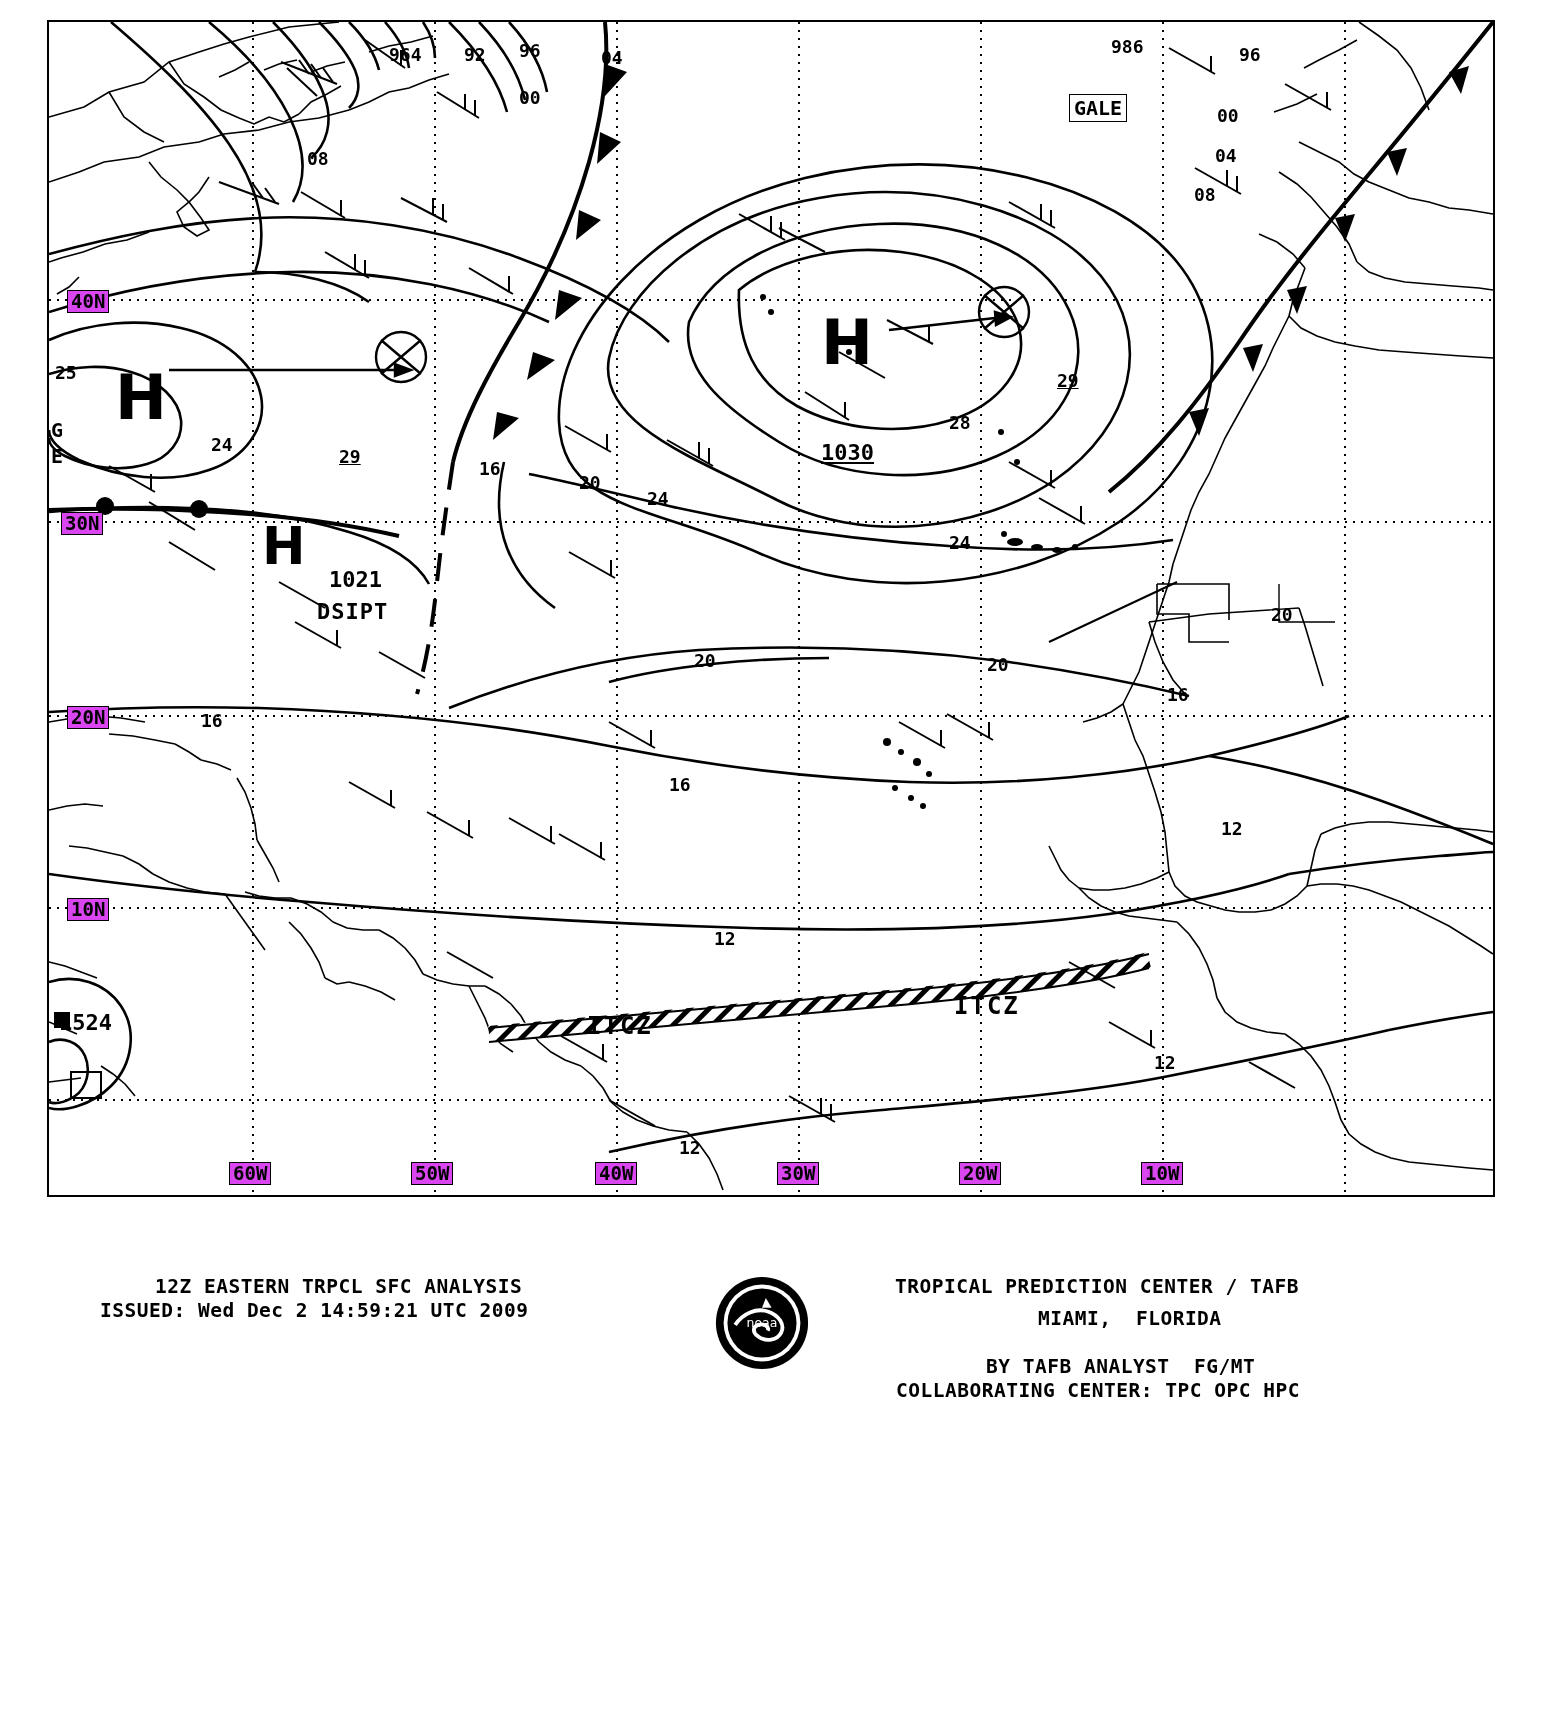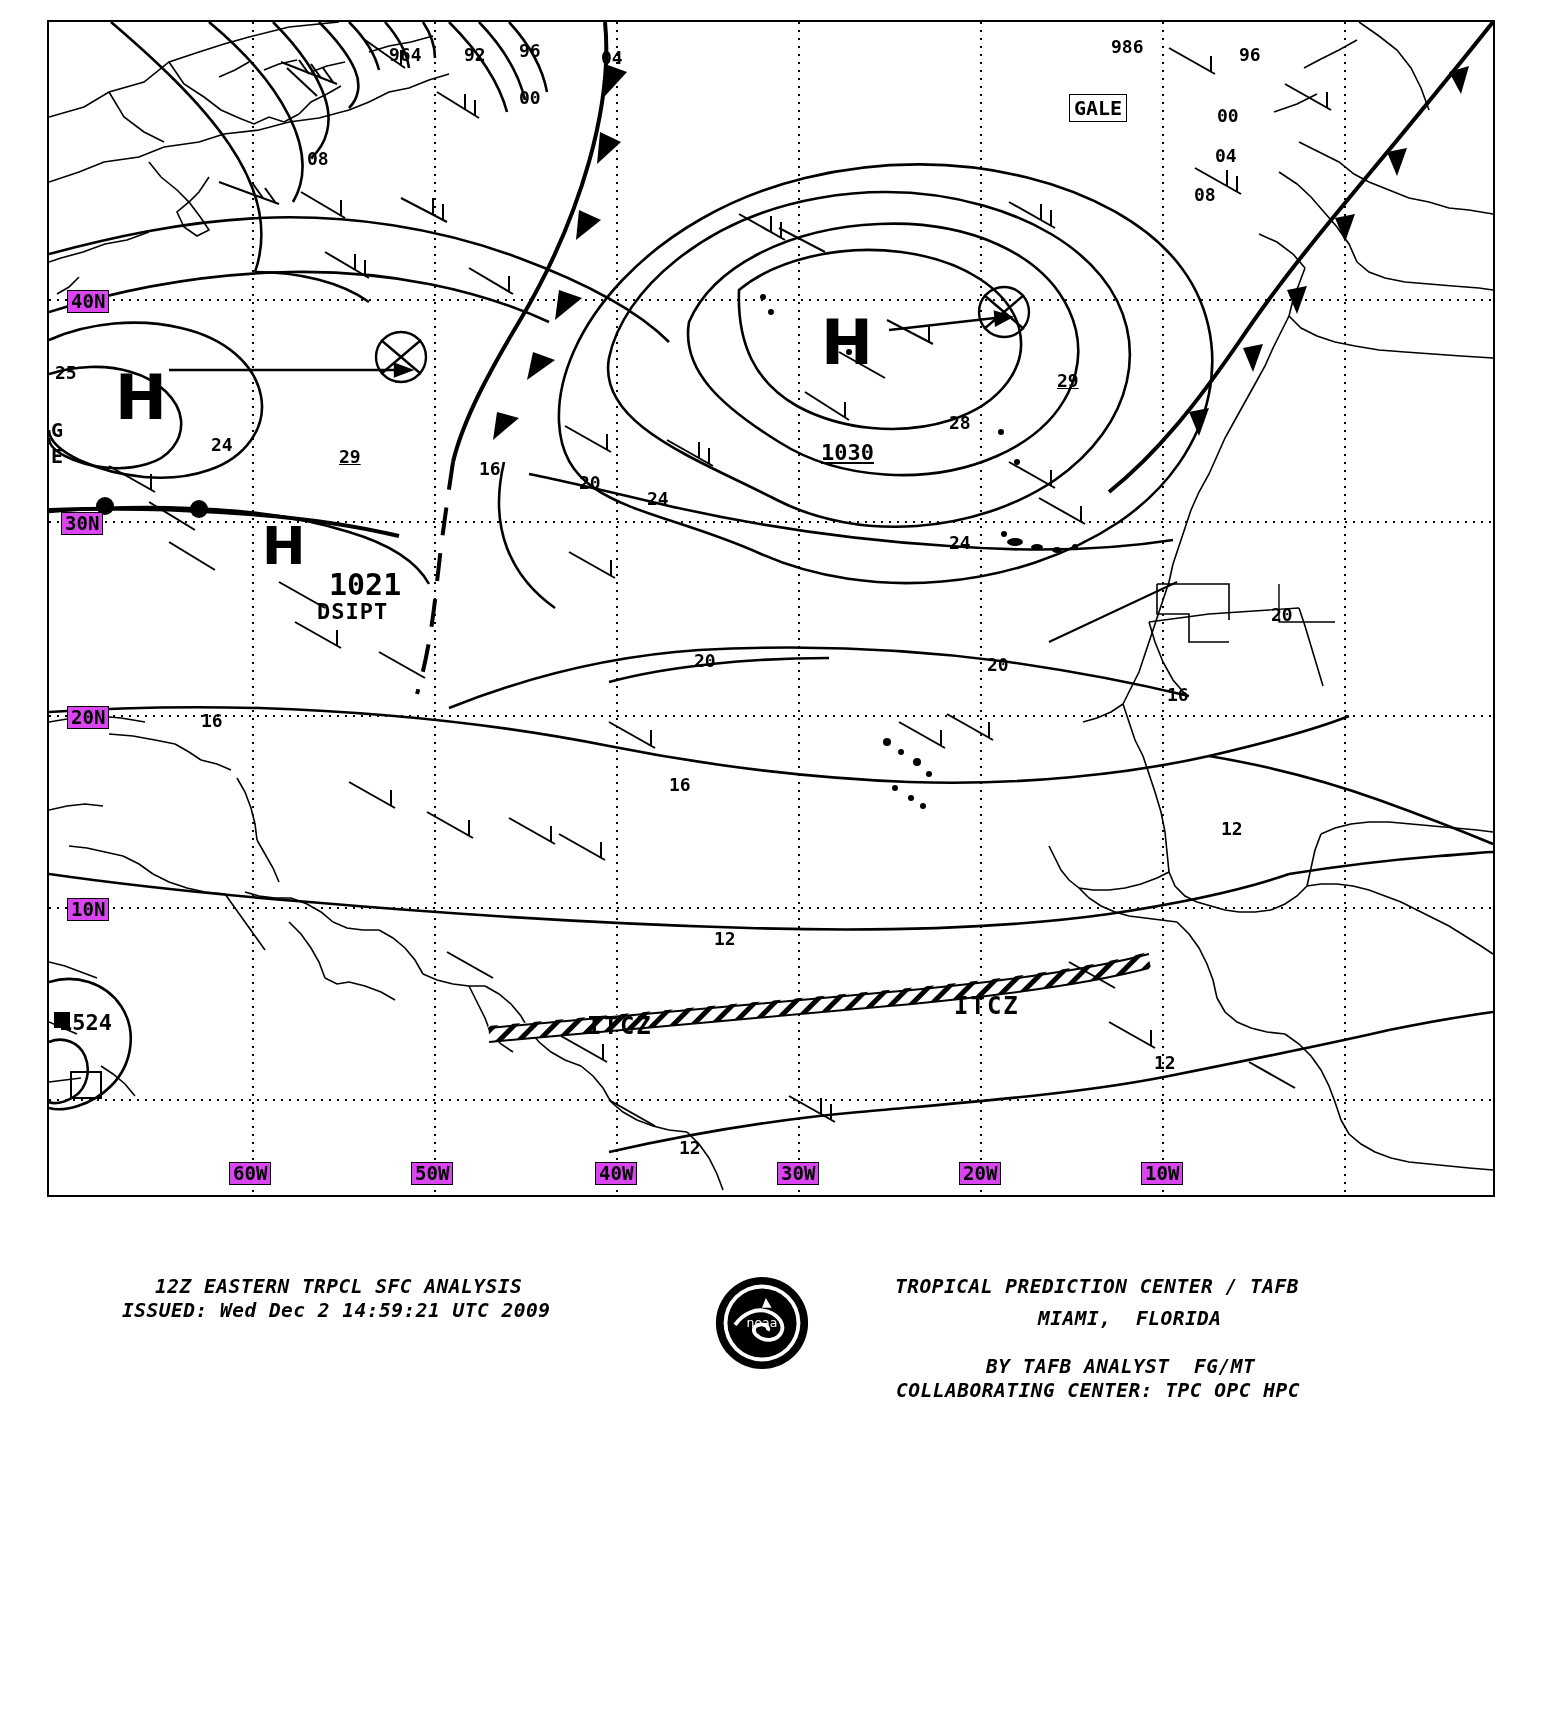--- a/index.html
+++ b/index.html
@@ -19,21 +19,21 @@
   .grid-lbl{
     font-size:19px;font-weight:bold;border:1.5px solid #000;background:#d946ef;
     padding:1px 3px;line-height:1;
   }
   .hsym{font-family:"DejaVu Sans",sans-serif;font-weight:bold;}
   .pressure{font-size:22px;font-weight:bold;text-decoration:underline;}
   .itcz-lbl{font-size:24px;font-weight:bold;letter-spacing:2px;}
   .gale{font-size:20px;font-weight:bold;border:1.5px solid #000;padding:1px 4px;background:#fff;}
 
   
-  #footer{position:absolute;left:0;top:1255px;width:1252px;height:180px;font-style:italic;}
+  #footer{position:absolute;left:0;top:1255px;width:1252px;height:180px;}
   .ftxt{position:absolute;font-family:"DejaVu Sans Mono",monospace;font-size:19.5px;font-weight:bold;
         letter-spacing:0.5px;white-space:pre;line-height:24px;}
   #noaa{position:absolute;left:714px;top:1275px;width:96px;height:96px;}
 </style>
 </head>
 <body>
 
 <div id="wrap">
 
   <div id="map">
@@ -503,36 +503,36 @@
     <div class="lbl iso" style="left:1172px;top:796px">12</div>
     <div class="lbl iso" style="left:665px;top:906px">12</div>
     <div class="lbl iso" style="left:1105px;top:1030px">12</div>
     <div class="lbl iso" style="left:630px;top:1115px">12</div>
 
     <div class="lbl hsym" style="left:66px;top:345px;font-size:62px;line-height:62px">H</div>
     <div class="lbl hsym" style="left:772px;top:290px;font-size:62px;line-height:62px">H</div>
     <div class="lbl hsym" style="left:213px;top:498px;font-size:52px;line-height:52px">H</div>
 
     <div class="lbl pressure" style="left:772px;top:418px">1030</div>
-    <div class="lbl" style="left:280px;top:545px;font-size:30px;font-weight:bold">1021</div>
+    <div class="lbl" style="left:280px;top:545px;font-size:22px;font-weight:bold">1021</div>
     <div class="lbl" style="left:10px;top:988px;font-size:22px;font-weight:bold">1524</div>
     <div class="lbl" style="left:268px;top:577px;font-size:22px;font-weight:bold;letter-spacing:1px">DSIPT</div>
 
     <div class="lbl gale" style="left:1020px;top:72px">GALE</div>
 
     <div class="lbl itcz-lbl" style="left:538px;top:990px">ITCZ</div>
     <div class="lbl itcz-lbl" style="left:905px;top:970px">ITCZ</div>
 
     <div class="lbl" style="left:2px;top:396px;font-size:20px;font-weight:bold">G</div>
     <div class="lbl" style="left:2px;top:422px;font-size:20px;font-weight:bold">E</div>
   </div>
 
   <div id="footer">
     <div class="ftxt" style="left:155px;top:20px">12Z EASTERN TRPCL SFC ANALYSIS</div>
-    <div class="ftxt" style="left:122px;top:44px">ISSUED: Wed Dec 2 14:59:21 UTC 2009</div>
+    <div class="ftxt" style="left:100px;top:44px">ISSUED: Wed Dec 2 14:59:21 UTC 2009</div>
 
     <div class="ftxt" style="left:895px;top:20px">TROPICAL PREDICTION CENTER / TAFB</div>
     <div class="ftxt" style="left:1038px;top:52px">MIAMI,  FLORIDA</div>
     <div class="ftxt" style="left:986px;top:100px">BY TAFB ANALYST  FG/MT</div>
     <div class="ftxt" style="left:896px;top:124px">COLLABORATING CENTER: TPC OPC HPC</div>
   </div>
 
   <svg id="noaa" viewBox="0 0 100 100">
     <circle cx="50" cy="50" r="48" fill="#000"></circle>
     <circle cx="50" cy="50" r="40" fill="#fff"></circle>

